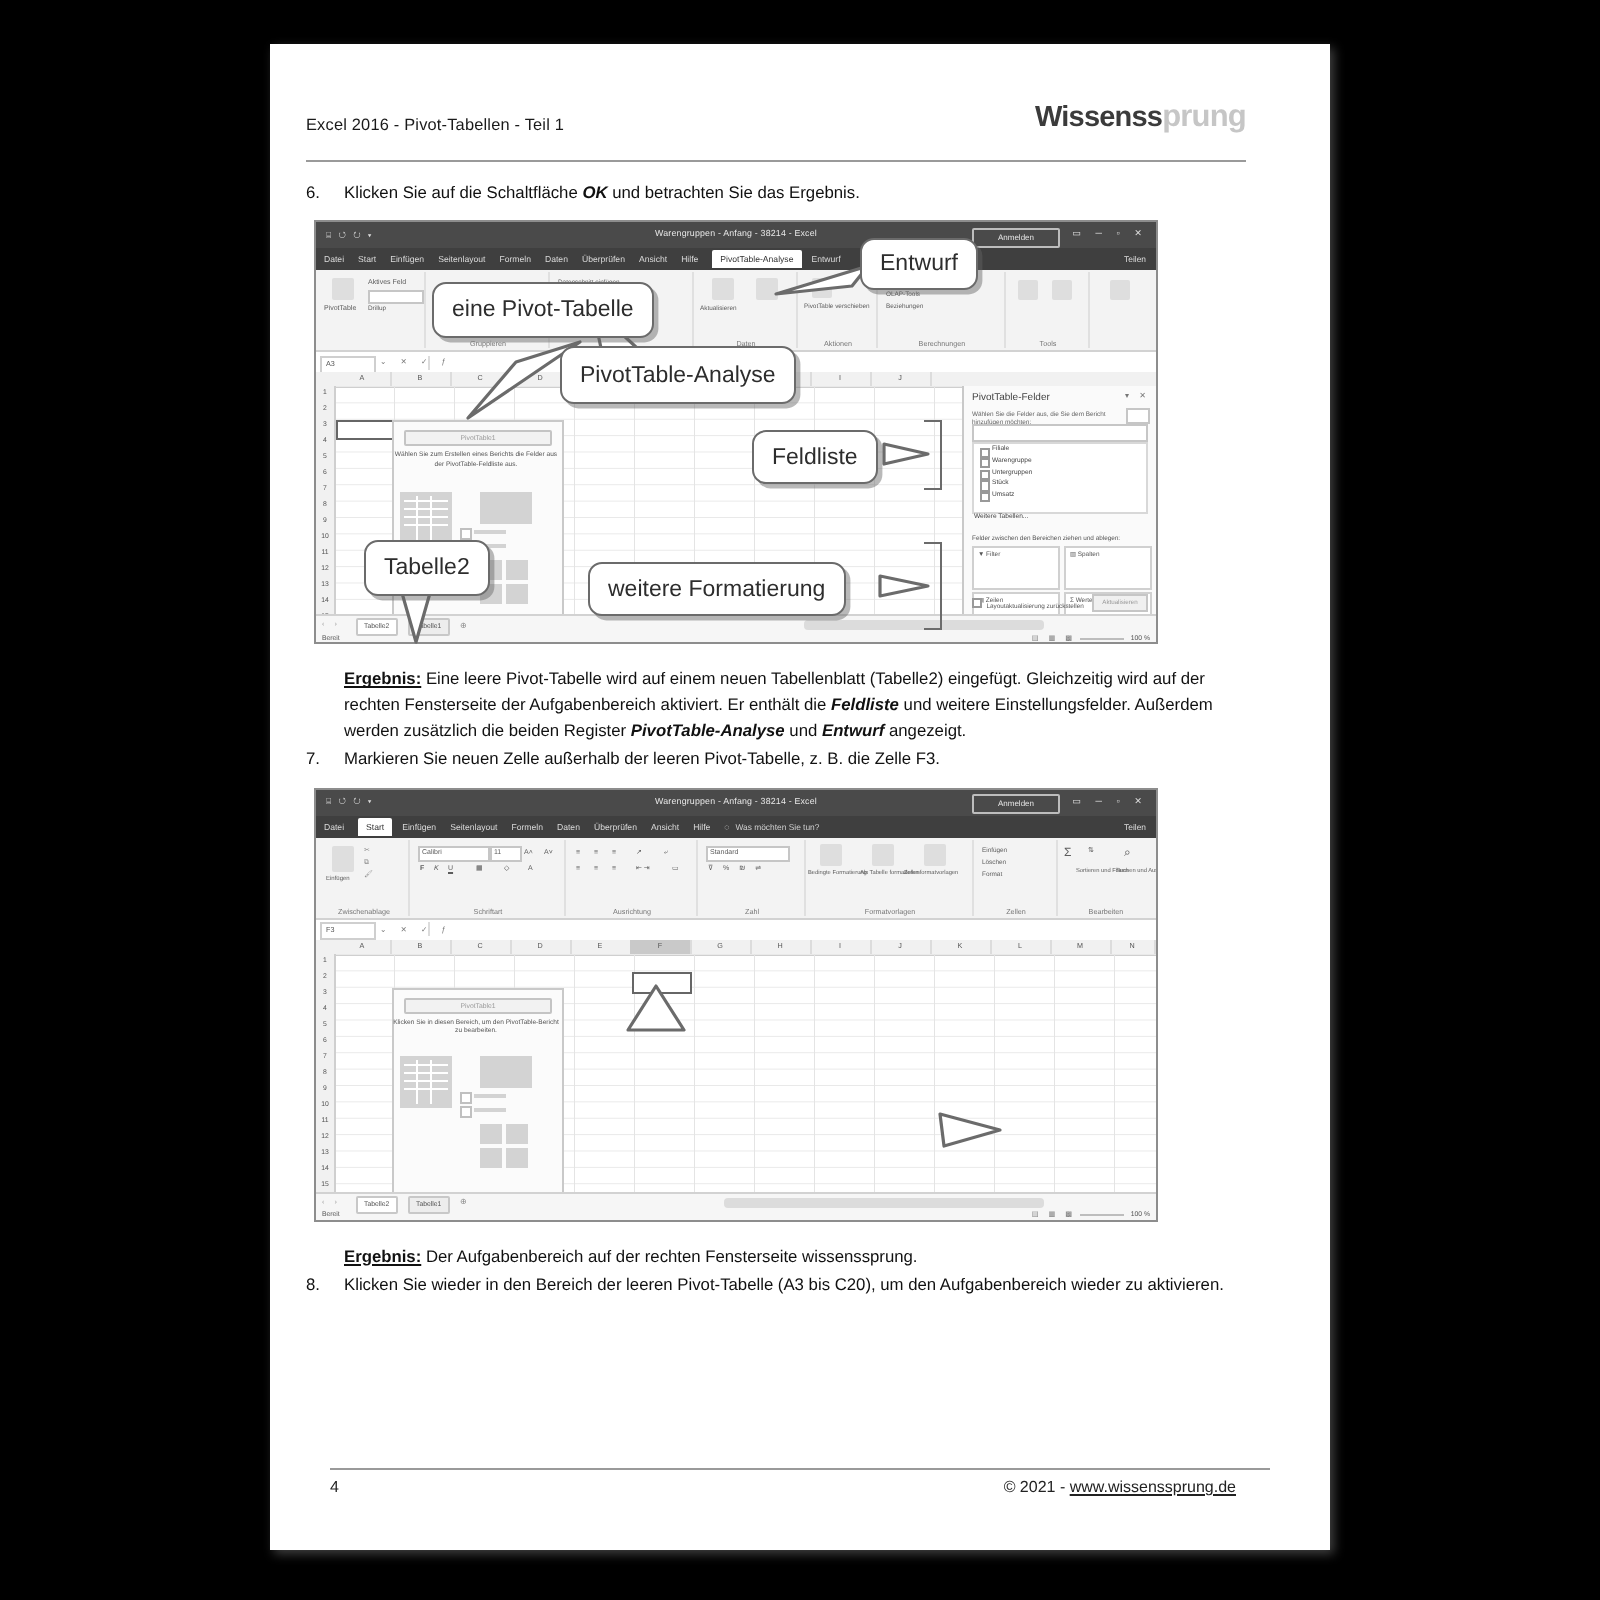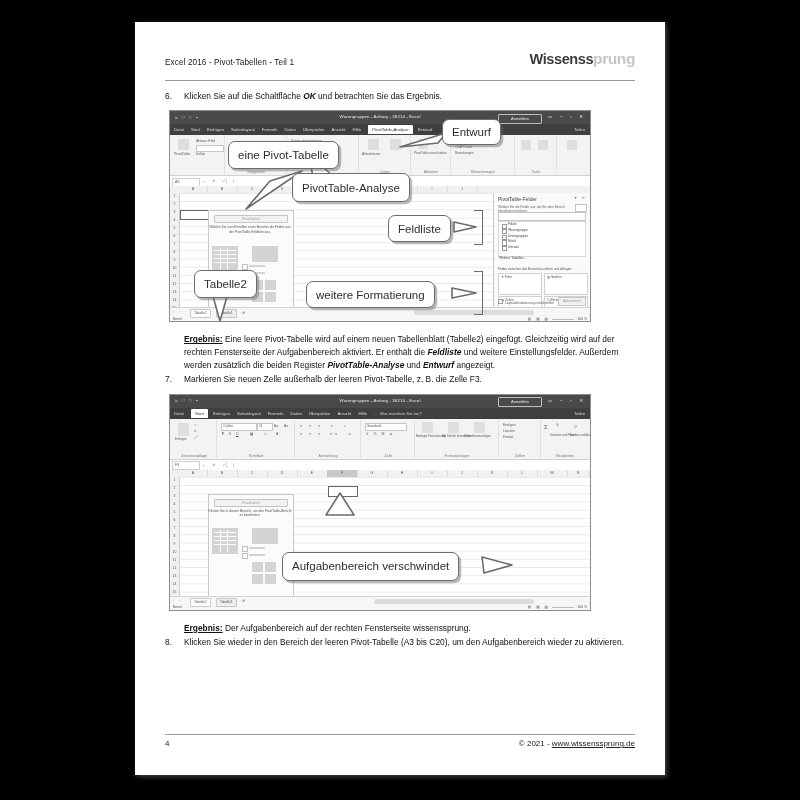--- a/index.html
+++ b/index.html
@@ -6,21 +6,21 @@
   body{
     width:800px;height:800px;background:#000;
     font-family:"Liberation Sans", sans-serif;
     overflow:hidden;
   }
   .page{
     position:absolute;left:135px;top:22px;width:530px;height:753px;
     background:#fff;box-shadow:2px 2px 5px rgba(255,255,255,.25);
     box-sizing:border-box;
   }
-  .page-inner{position:absolute;left:30px;top:28px;width:470px;}
+  .page-inner{position:absolute;left:18px;top:28px;width:470px;}
 
   
   .doc-header{position:relative;height:30px;border-bottom:1.2px solid #9a9a9a;}
   .doc-header .hdr-title{
     position:absolute;left:0;top:8px;font-size:8.2px;color:#1a1a1a;letter-spacing:.1px;
   }
   .logo{position:absolute;right:0;top:0px;height:22px;white-space:nowrap;}
   .logo .l-dark{font-size:14.5px;font-weight:bold;color:#3b3b3b;letter-spacing:-.4px;}
   .logo .l-light{font-size:15.5px;font-weight:bold;color:#c6c6c6;letter-spacing:-.4px;}
 
@@ -128,21 +128,21 @@
     display:flex;align-items:center;justify-content:center;
     font-size:11.5px;color:#2d2d2d;white-space:nowrap;padding:0 9px;z-index:5;
   }
   .tail{position:absolute;z-index:4;}
   .tail svg{display:block;overflow:visible;}
   .bracket{position:absolute;border:1.6px solid #6b6b6b;border-left:none;z-index:4;}
 
   
   .doc-footer{position:absolute;left:30px;right:30px;bottom:24px;border-top:1.2px solid #9a9a9a;height:16px;}
   .doc-footer .pg{position:absolute;left:0;top:4px;font-size:8px;color:#222;}
-  .doc-footer .cp{position:absolute;right:0;top:4px;font-size:8px;color:#222;padding-left:30px;}
+  .doc-footer .cp{position:absolute;right:17px;top:4px;font-size:8px;color:#222;padding-left:30px;}
   .doc-footer .cp u{text-decoration:underline;}
 </style>
 </head>
 <body>
 
 <div class="page">
  <div class="page-inner">
 
   <div class="doc-header">
     <div class="hdr-title">Excel 2016 - Pivot-Tabellen - Teil 1</div>
@@ -586,21 +586,20 @@
       <svg width="60" height="28" viewBox="0 0 60 28">
             <path d="M22,24 L36,2 L50,24 Z" fill="#fff" stroke="#6b6b6b" stroke-width="1.6" stroke-linejoin="round"></path>
           </svg>
     </div>
 
     <div class="tail" style="left:310px;top:158px;">
       <svg width="36" height="24" viewBox="0 0 36 24">
             <path d="M2,4 L32,12 L4,20 Z" fill="#fff" stroke="#6b6b6b" stroke-width="1.6" stroke-linejoin="round"></path>
           </svg>
     </div>
-    <div class="callout" style="left:112px;top:157px;height:27px;">Aufgabenbereich verschwindet</div>
   </div>
 
   <div class="para indent" style="margin-top:11px;">
     <span class="lbl">Ergebnis:</span><span> Der Aufgabenbereich auf der rechten Fensterseite wissenssprung.</span>
   </div>
 
   <div class="step" style="margin-top:2px;">
     <div class="num">8.</div>
     <div class="txt">Klicken Sie wieder in den Bereich der leeren Pivot-Tabelle (A3 bis C20), um den Aufgabenbereich wieder zu aktivieren.</div>
   </div>

